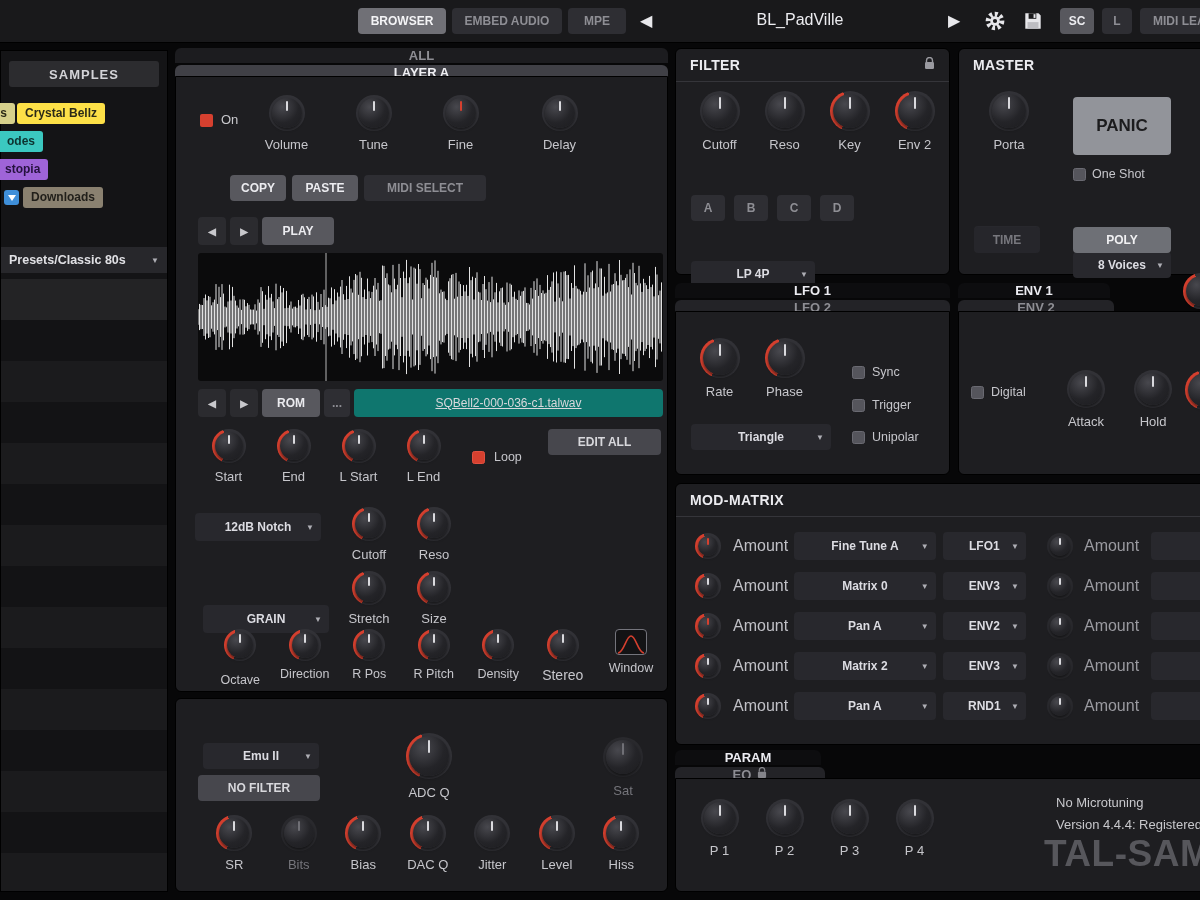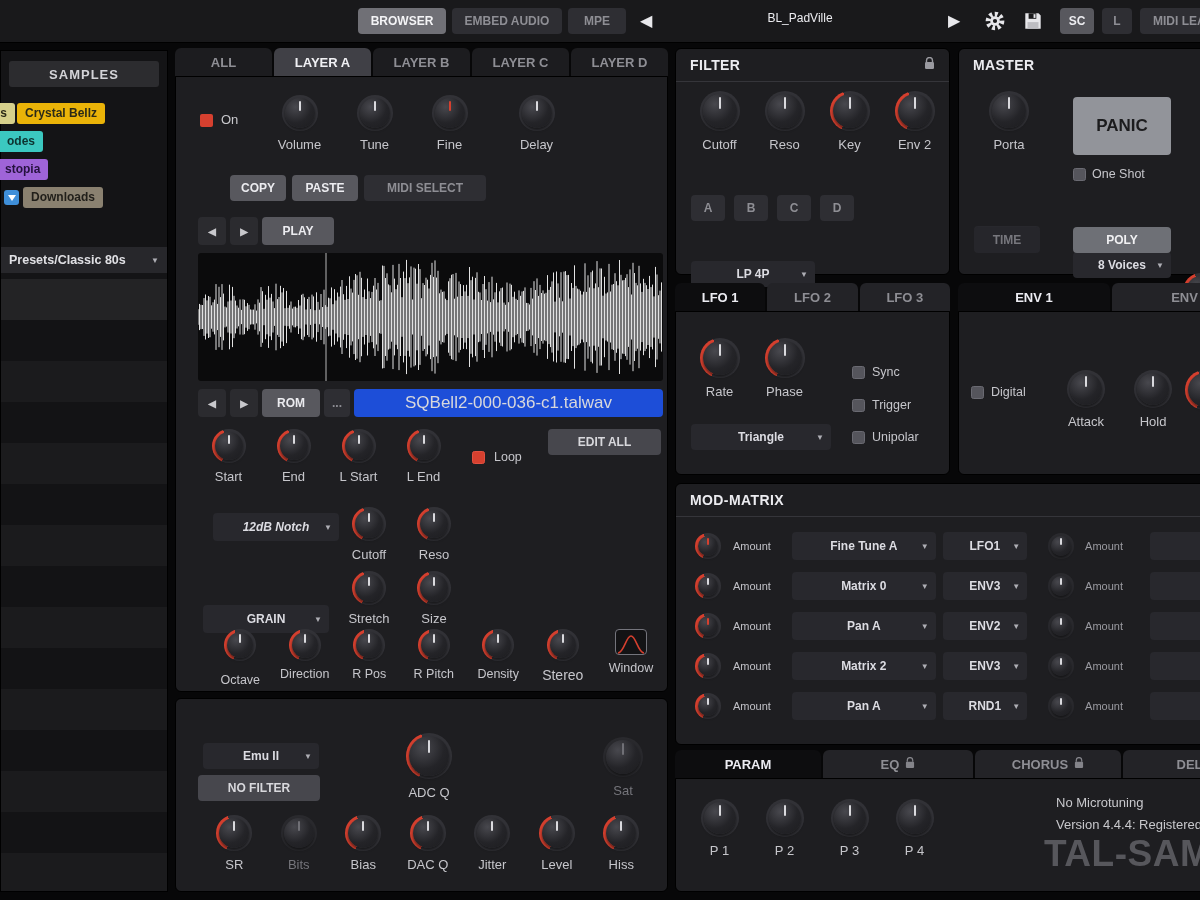--- a/index.html
+++ b/index.html
@@ -41,46 +41,46 @@
   
   .cb{width:13px;height:13px;border-radius:2.5px;background:#55555c;border:1px solid #6a6a72;box-sizing:border-box;flex:none;}
   .cb.on{background:#d6402f;border-color:#e25040;}
   .cblabel{font-size:12.5px;color:#c6c6cb;white-space:nowrap;}
 
   
   .dd{position:relative;display:flex;align-items:center;justify-content:center;background:#28282d;border-radius:4px;color:#dcdce2;font-size:12px;font-weight:bold;box-sizing:border-box;white-space:nowrap;}
   .dd .arr{position:absolute;right:7px;font-size:8px;color:#aeaeb4;font-weight:normal;}
 
   
-  .tabs{display:flex;gap:2px;position:absolute;box-sizing:border-box;}
+  .tabs{display:flex;gap:2px;position:absolute;box-sizing:border-box;flex-direction:column;}
   .tab{display:flex;align-items:center;justify-content:center;gap:6px;background:#1c1c1f;color:#8e8e94;font-size:13px;font-weight:bold;border-radius:6px 6px 0 0;box-sizing:border-box;white-space:nowrap;}
   .tab.grow{flex:1;}
   .tab.sel-grey{background:#404046;color:#f0f0f4;}
   .tab.sel-dark{background:#0d0d0f;color:#ececf2;}
   .tab.dim2{background:#232327;}
 
   
   .topbar{position:absolute;left:0;top:0;width:1200px;height:42px;background:#19191b;border-bottom:1px solid #000;}
-  .tb-name{font-size:12px;color:#ececf0;text-align:center;}
+  .tb-name{font-size:16px;color:#ececf0;text-align:center;}
   .tb-arrow{font-size:16px;color:#e8e8ec;}
 
   
   .sidebar{position:absolute;left:0;top:50px;width:168px;height:842px;background:#141416;border:1px solid #000;box-sizing:border-box;}
   .chip{position:absolute;height:21px;line-height:21px;border-radius:3px;padding:0 8px;font-size:12px;font-weight:bold;white-space:nowrap;}
   .srow{height:41px;}
   .srow:nth-child(odd){background:#1b1b1d;}
   .srow:nth-child(even){background:#131315;}
   .srow:first-child{background:#232325;}
   .dl-ic{position:absolute;width:15px;height:15px;border-radius:3px;}
   .dl-ic::after{content:"";position:absolute;left:3.5px;top:5px;border:4px solid transparent;border-top:6px solid #fff;}
 
   .pre{white-space:pre;}
   .winbox{width:32px;height:26px;border:1px solid #74747c;border-radius:4px;background:#131315;display:flex;align-items:flex-end;justify-content:center;box-sizing:border-box;}
   .modrow{display:flex;align-items:center;height:40px;padding-left:19px;box-sizing:border-box;}
-  .mlabel{font-size:11px;color:#c0c0c6;width:50px;margin-left:12px;white-space:nowrap;}
+  .mlabel{font-size:16px;color:#c0c0c6;width:50px;margin-left:12px;white-space:nowrap;}
   .mlabel.r{color:#9a9aa0;margin-left:11px;}
   .logo{font-size:37px;font-weight:bold;color:#57575c;white-space:nowrap;letter-spacing:.5px;}
 </style>
 </head>
 <body>
 
 <div class="app">
 
   <div class="topbar">
     <div class="abs btn btn-bright" style="left:358px;top:8px;width:88px;height:26px;">BROWSER</div>
@@ -106,21 +106,21 @@
     </span>
     <div class="abs btn btn-lit" style="left:1060px;top:8px;width:34px;height:26px;">SC</div>
     <div class="abs btn btn-dim" style="left:1102px;top:8px;width:30px;height:26px;">L</div>
     <div class="abs btn btn-dim" style="left:1140px;top:8px;width:96px;height:26px;">MIDI LEARN</div>
   </div>
 
   <div class="sidebar">
     <div class="abs" style="left:8px;top:10px;width:150px;height:26px;background:#2c2c2f;border-radius:3px;display:flex;align-items:center;justify-content:center;font-size:13px;font-weight:bold;color:#d4d4d8;letter-spacing:1px;">SAMPLES</div>
 
     <div class="chip" style="left:-16px;top:52px;width:14px;background:#d6d08c;color:#2b2a18;text-align:right;">s</div>
-    <div class="chip" style="left:16px;top:52px;background:#eab308;color:#2b2a18;">Crystal Bellz</div>
+    <div class="chip" style="left:16px;top:52px;background:#fde047;color:#2b2a18;">Crystal Bellz</div>
     <div class="chip" style="left:-22px;top:80px;background:#3bc8c0;color:#0d3330;padding-left:28px;">odes</div>
     <div class="chip" style="left:-22px;top:108px;background:#9f64d8;color:#26123f;padding-left:26px;">stopia</div>
     <span class="dl-ic" style="left:3px;top:139px;background:#3f8fd9;"></span>
     <div class="chip" style="left:22px;top:136px;background:#8a8170;color:#211f1a;">Downloads</div>
 
     <div class="abs" style="left:0;top:196px;width:166px;height:26px;background:#27272b;display:flex;align-items:center;padding:0 8px;">
       <span style="font-size:12.5px;font-weight:bold;color:#e0e0e4;flex:1;">Presets/Classic 80s</span>
       <span style="font-size:8px;color:#aeaeb4;">▼</span>
     </div>
 
@@ -148,21 +148,21 @@
     <div class="tab grow sel-grey">LAYER A</div>
     <div class="tab grow">LAYER B</div>
     <div class="tab grow">LAYER C</div>
     <div class="tab grow">LAYER D</div>
   </div>
 
   <div class="panel" style="left:175px;top:76px;width:493px;height:616px;border-radius:0 0 6px 6px;">
     <div class="abs" style="left:24px;top:37px;width:13px;height:13px;border-radius:2px;background:#d6402f;"></div>
     <div class="abs" style="left:45px;top:35px;font-size:13px;color:#c8c8cc;">On</div>
 
-    <div class="abs krow" style="left:86px;top:18px;">
+    <div class="abs krow" style="left:73px;top:18px;gap:12px;">
       <div class="kcell" style="width:75px;">
         <div class="knob k36">
             <i></i>
           </div>
         <div class="klabel">Volume</div>
       </div>
       <div class="kcell" style="width:75px;">
         <div class="knob k36">
             <i></i>
           </div>
@@ -199,21 +199,21 @@
         <path id="wavepath" stroke="#e2e2e2" stroke-width="1" fill="none" d="M0.0 56.2L0.0 71.8M1.5 50.9L1.5 77.1M3.0 51.8L3.0 76.2M4.5 52.0L4.5 76.0M6.0 45.1L6.0 82.9M7.5 41.5L7.5 86.5M9.0 47.4L9.0 80.6M10.5 43.0L10.5 85.0M12.0 43.8L12.0 84.2M13.5 52.3L13.5 75.7M15.0 49.3L15.0 78.7M16.5 46.6L16.5 81.4M18.0 31.1L18.0 96.9M19.5 50.9L19.5 77.1M21.0 33.8L21.0 94.2M22.5 44.1L22.5 83.9M24.0 31.1L24.0 96.9M25.5 40.6L25.5 87.4M27.0 53.6L27.0 74.4M28.5 54.4L28.5 73.6M30.0 48.5L30.0 79.5M31.5 31.7L31.5 96.3M33.0 47.5L33.0 80.5M34.5 33.9L34.5 94.1M36.0 42.8L36.0 85.2M37.5 47.6L37.5 80.4M39.0 52.5L39.0 75.5M40.5 54.7L40.5 73.3M42.0 46.5L42.0 81.5M43.5 56.9L43.5 71.1M45.0 46.3L45.0 81.7M46.5 46.8L46.5 81.2M48.0 53.3L48.0 74.7M49.5 50.1L49.5 77.9M51.0 51.8L51.0 76.2M52.5 56.4L52.5 71.6M54.0 56.7L54.0 71.3M55.5 56.6L55.5 71.4M57.0 51.3L57.0 76.7M58.5 57.6L58.5 70.4M60.0 46.4L60.0 81.6M61.5 49.7L61.5 78.3M63.0 34.1L63.0 93.9M64.5 38.2L64.5 89.8M66.0 55.8L66.0 72.2M67.5 41.8L67.5 86.2M69.0 46.7L69.0 81.3M70.5 33.1L70.5 94.9M72.0 44.7L72.0 83.3M73.5 40.9L73.5 87.1M75.0 48.5L75.0 79.5M76.5 55.1L76.5 72.9M78.0 30.7L78.0 97.3M79.5 46.1L79.5 81.9M81.0 44.0L81.0 84.0M82.5 32.8L82.5 95.2M84.0 39.4L84.0 88.6M85.5 35.0L85.5 93.0M87.0 55.2L87.0 72.8M88.5 37.9L88.5 90.1M90.0 54.8L90.0 73.2M91.5 52.2L91.5 75.8M93.0 48.5L93.0 79.5M94.5 55.6L94.5 72.4M96.0 53.8L96.0 74.2M97.5 53.6L97.5 74.4M99.0 54.8L99.0 73.2M100.5 47.0L100.5 81.0M102.0 52.5L102.0 75.5M103.5 41.8L103.5 86.2M105.0 40.8L105.0 87.2M106.5 44.3L106.5 83.7M108.0 56.5L108.0 71.5M109.5 46.0L109.5 82.0M111.0 43.9L111.0 84.1M112.5 56.1L112.5 71.9M114.0 41.6L114.0 86.4M115.5 43.4L115.5 84.6M117.0 57.2L117.0 70.8M118.5 39.3L118.5 88.7M120.0 48.9L120.0 79.1M121.5 56.7L121.5 71.3M123.0 41.0L123.0 87.0M124.5 54.0L124.5 74.0M126.0 36.7L126.0 91.3M127.5 52.1L127.5 75.9M129.0 53.8L129.0 74.2M130.5 44.7L130.5 83.3M132.0 45.3L132.0 82.7M133.5 34.4L133.5 93.6M135.0 51.2L135.0 76.8M136.5 36.2L136.5 91.8M138.0 47.5L138.0 80.5M139.5 39.5L139.5 88.5M141.0 43.6L141.0 84.4M142.5 33.6L142.5 94.4M144.0 27.0L144.0 101.0M145.5 41.2L145.5 86.8M147.0 46.8L147.0 81.2M148.5 32.9L148.5 95.1M150.0 46.0L150.0 82.0M151.5 23.3L151.5 104.7M153.0 35.6L153.0 92.4M154.5 39.6L154.5 88.4M156.0 26.9L156.0 101.1M157.5 21.0L157.5 107.0M159.0 22.3L159.0 105.7M160.5 41.8L160.5 86.2M162.0 18.8L162.0 109.2M163.5 24.8L163.5 103.2M165.0 44.1L165.0 83.9M166.5 36.5L166.5 91.5M168.0 46.0L168.0 82.0M169.5 25.5L169.5 102.5M171.0 38.3L171.0 89.7M172.5 45.1L172.5 82.9M174.0 38.9L174.0 89.1M175.5 32.7L175.5 95.3M177.0 25.0L177.0 103.0M178.5 36.5L178.5 91.5M180.0 29.9L180.0 98.1M181.5 47.8L181.5 80.2M183.0 47.2L183.0 80.8M184.5 12.5L184.5 115.5M186.0 12.9L186.0 115.1M187.5 25.0L187.5 103.0M189.0 20.3L189.0 107.7M190.5 31.4L190.5 96.6M192.0 32.3L192.0 95.7M193.5 39.3L193.5 88.7M195.0 11.9L195.0 116.1M196.5 25.6L196.5 102.4M198.0 36.2L198.0 91.8M199.5 31.8L199.5 96.2M201.0 10.9L201.0 117.1M202.5 25.0L202.5 103.0M204.0 44.2L204.0 83.8M205.5 18.6L205.5 109.4M207.0 25.1L207.0 102.9M208.5 6.9L208.5 121.1M210.0 30.2L210.0 97.8M211.5 24.4L211.5 103.6M213.0 13.4L213.0 114.6M214.5 46.5L214.5 81.5M216.0 14.6L216.0 113.4M217.5 15.7L217.5 112.3M219.0 30.7L219.0 97.3M220.5 11.0L220.5 117.0M222.0 16.1L222.0 111.9M223.5 45.2L223.5 82.8M225.0 30.1L225.0 97.9M226.5 32.0L226.5 96.0M228.0 24.7L228.0 103.3M229.5 26.7L229.5 101.3M231.0 35.5L231.0 92.5M232.5 21.9L232.5 106.1M234.0 9.8L234.0 118.2M235.5 23.9L235.5 104.1M237.0 7.4L237.0 120.6M238.5 24.6L238.5 103.4M240.0 17.8L240.0 110.2M241.5 40.3L241.5 87.7M243.0 36.6L243.0 91.4M244.5 38.9L244.5 89.1M246.0 38.4L246.0 89.6M247.5 45.7L247.5 82.3M249.0 47.1L249.0 80.9M250.5 28.3L250.5 99.7M252.0 25.2L252.0 102.8M253.5 21.8L253.5 106.2M255.0 21.1L255.0 106.9M256.5 45.7L256.5 82.3M258.0 19.9L258.0 108.1M259.5 43.7L259.5 84.3M261.0 28.5L261.0 99.5M262.5 31.1L262.5 96.9M264.0 43.0L264.0 85.0M265.5 32.1L265.5 95.9M267.0 38.4L267.0 89.6M268.5 31.8L268.5 96.2M270.0 42.9L270.0 85.1M271.5 14.0L271.5 114.0M273.0 27.2L273.0 100.8M274.5 23.7L274.5 104.3M276.0 46.5L276.0 81.5M277.5 24.9L277.5 103.1M279.0 19.3L279.0 108.7M280.5 38.8L280.5 89.2M282.0 39.5L282.0 88.5M283.5 47.0L283.5 81.0M285.0 31.0L285.0 97.0M286.5 23.0L286.5 105.0M288.0 36.2L288.0 91.8M289.5 47.6L289.5 80.4M291.0 29.1L291.0 98.9M292.5 49.1L292.5 78.9M294.0 23.7L294.0 104.3M295.5 46.3L295.5 81.7M297.0 39.3L297.0 88.7M298.5 29.9L298.5 98.1M300.0 49.4L300.0 78.6M301.5 38.3L301.5 89.7M303.0 35.1L303.0 92.9M304.5 34.5L304.5 93.5M306.0 49.6L306.0 78.4M307.5 51.8L307.5 76.2M309.0 29.5L309.0 98.5M310.5 49.2L310.5 78.8M312.0 30.6L312.0 97.4M313.5 31.8L313.5 96.2M315.0 43.8L315.0 84.2M316.5 38.7L316.5 89.3M318.0 45.8L318.0 82.2M319.5 47.0L319.5 81.0M321.0 37.4L321.0 90.6M322.5 42.8L322.5 85.2M324.0 38.5L324.0 89.5M325.5 37.9L325.5 90.1M327.0 34.4L327.0 93.6M328.5 49.9L328.5 78.1M330.0 50.1L330.0 77.9M331.5 51.5L331.5 76.5M333.0 34.9L333.0 93.1M334.5 45.6L334.5 82.4M336.0 28.2L336.0 99.8M337.5 37.0L337.5 91.0M339.0 25.4L339.0 102.6M340.5 42.9L340.5 85.1M342.0 31.9L342.0 96.1M343.5 40.0L343.5 88.0M345.0 37.4L345.0 90.6M346.5 40.7L346.5 87.3M348.0 39.8L348.0 88.2M349.5 22.1L349.5 105.9M351.0 36.9L351.0 91.1M352.5 33.9L352.5 94.1M354.0 28.4L354.0 99.6M355.5 19.5L355.5 108.5M357.0 48.6L357.0 79.4M358.5 18.5L358.5 109.5M360.0 30.4L360.0 97.6M361.5 44.7L361.5 83.3M363.0 19.2L363.0 108.8M364.5 48.3L364.5 79.7M366.0 18.6L366.0 109.4M367.5 18.1L367.5 109.9M369.0 22.1L369.0 105.9M370.5 21.9L370.5 106.1M372.0 45.5L372.0 82.5M373.5 30.0L373.5 98.0M375.0 34.9L375.0 93.1M376.5 12.3L376.5 115.7M378.0 32.9L378.0 95.1M379.5 35.6L379.5 92.4M381.0 36.3L381.0 91.7M382.5 37.8L382.5 90.2M384.0 41.5L384.0 86.5M385.5 38.7L385.5 89.3M387.0 10.3L387.0 117.7M388.5 38.9L388.5 89.1M390.0 22.3L390.0 105.7M391.5 34.5L391.5 93.5M393.0 19.2L393.0 108.8M394.5 17.6L394.5 110.4M396.0 35.3L396.0 92.7M397.5 30.4L397.5 97.6M399.0 8.1L399.0 119.9M400.5 34.2L400.5 93.8M402.0 15.4L402.0 112.6M403.5 15.5L403.5 112.5M405.0 42.7L405.0 85.3M406.5 23.8L406.5 104.2M408.0 40.5L408.0 87.5M409.5 39.4L409.5 88.6M411.0 10.9L411.0 117.1M412.5 38.5L412.5 89.5M414.0 31.7L414.0 96.3M415.5 31.0L415.5 97.0M417.0 20.2L417.0 107.8M418.5 28.2L418.5 99.8M420.0 32.3L420.0 95.7M421.5 7.0L421.5 121.0M423.0 21.8L423.0 106.2M424.5 27.4L424.5 100.6M426.0 27.1L426.0 100.9M427.5 24.9L427.5 103.1M429.0 21.2L429.0 106.8M430.5 34.1L430.5 93.9M432.0 16.4L432.0 111.6M433.5 41.5L433.5 86.5M435.0 9.8L435.0 118.2M436.5 20.0L436.5 108.0M438.0 29.9L438.0 98.1M439.5 32.3L439.5 95.7M441.0 12.8L441.0 115.2M442.5 30.4L442.5 97.6M444.0 38.9L444.0 89.1M445.5 25.8L445.5 102.2M447.0 29.9L447.0 98.1M448.5 32.2L448.5 95.8M450.0 36.0L450.0 92.0M451.5 22.9L451.5 105.1M453.0 34.1L453.0 93.9M454.5 31.6L454.5 96.4M456.0 43.4L456.0 84.6M457.5 13.9L457.5 114.1M459.0 21.5L459.0 106.5M460.5 42.2L460.5 85.8M462.0 37.6L462.0 90.4M463.5 29.4L463.5 98.6"></path>
         <line x1="128" y1="0" x2="128" y2="128" stroke="#d4d4d4" stroke-width="1" opacity="0.85"></line>
       </svg>
     </div>
 
     <div class="abs" style="left:22px;top:312px;width:465px;display:flex;gap:4px;">
       <div class="btn btn-arr" style="width:28px;height:28px;">◀</div>
       <div class="btn btn-arr" style="width:28px;height:28px;">▶</div>
       <div class="btn btn-lit" style="width:58px;height:28px;">ROM</div>
       <div class="btn btn-dim" style="width:26px;height:28px;">...</div>
-      <div style="flex:1;height:28px;background:#1d4ed8;border-radius:4px;display:flex;align-items:center;justify-content:center;font-size:17px;color:#d8d8dc;">SQBell2-000-036-c1.talwav</div>
+      <div style="flex:1;height:28px;background:#0f766e;border-radius:4px;display:flex;align-items:center;justify-content:center;font-size:12px;color:#d8d8dc;text-decoration:underline;">SQBell2-000-036-c1.talwav</div>
     </div>
 
     <div class="abs krow" style="left:20px;top:352px;">
       <div class="kcell" style="width:65px;">
         <div class="knob k34 acc">
             <i></i>
           </div>
         <div class="klabel">Start</div>
       </div>
       <div class="kcell" style="width:65px;">
@@ -232,21 +232,21 @@
         <div class="knob k34 acc">
             <i></i>
           </div>
         <div class="klabel">L End</div>
       </div>
     </div>
     <span class="cb on abs" style="left:296px;top:374px;"></span>
     <span class="cblabel abs" style="left:318px;top:373px;">Loop</span>
     <div class="btn btn-mid abs" style="left:372px;top:352px;width:113px;height:26px;">EDIT ALL</div>
 
-    <div class="dd abs" style="left:37px;top:436px;width:126px;height:28px;font-style:italic;">
+    <div class="dd abs" style="left:19px;top:436px;width:126px;height:28px;">
       <span>12dB Notch</span>
       <span class="arr">▼</span>
     </div>
     <div class="abs kcell" style="left:163px;top:430px;width:60px;">
       <div class="knob k34 acc">
           <i></i>
         </div>
       <div class="klabel">Cutoff</div>
     </div>
     <div class="abs kcell" style="left:228px;top:430px;width:60px;">

